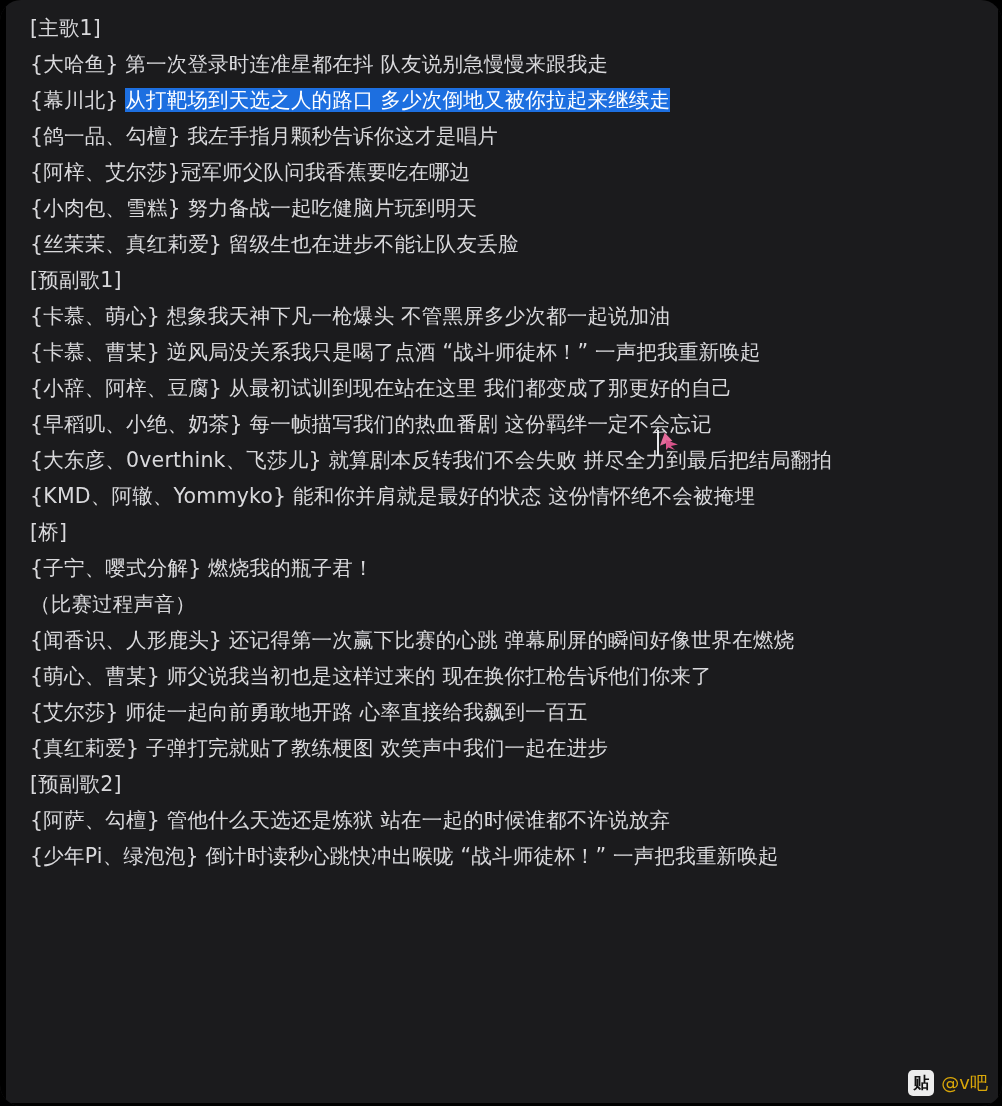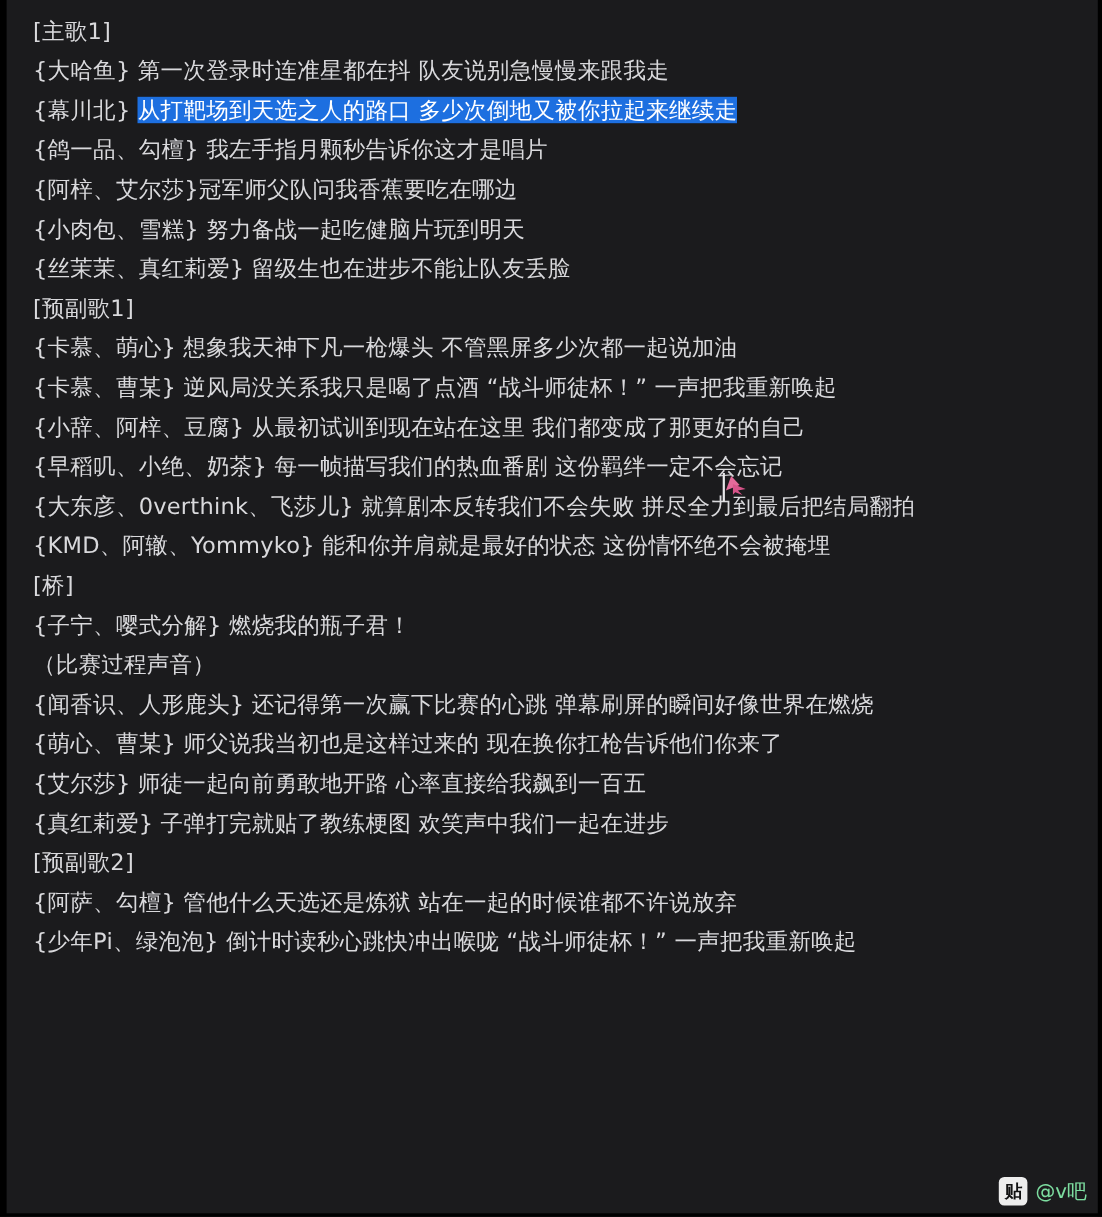--- a/index.html
+++ b/index.html
@@ -11,20 +11,21 @@
     width: 1002px;
     height: 1106px;
     font-family: "DejaVu Sans", "Liberation Sans", sans-serif;
   }
   .page {
     position: relative;
     width: 1002px;
     height: 1106px;
     background: #1b1b1d;
     overflow: hidden;
+    border-radius: 21px;
   }
   .lyrics {
     position: absolute;
     left: 0;
     top: 0;
     right: 0;
     padding: 10px 12px 0 30px;
     box-sizing: border-box;
   }
   .line {
@@ -92,21 +93,21 @@
     height: 26px;
     border-radius: 5px;
     background: #ffffff;
     color: #111;
     font-size: 16px;
     line-height: 26px;
     text-align: center;
     font-weight: bold;
   }
   .watermark .wm-text {
-    color: #86efac;
+    color: #eab308;
     font-size: 18px;
   }
   .edge-left {
     position: absolute;
     left: 0; top: 0; bottom: 0;
     width: 6px;
     background: #000;
   }
   .edge-right {
     position: absolute;

